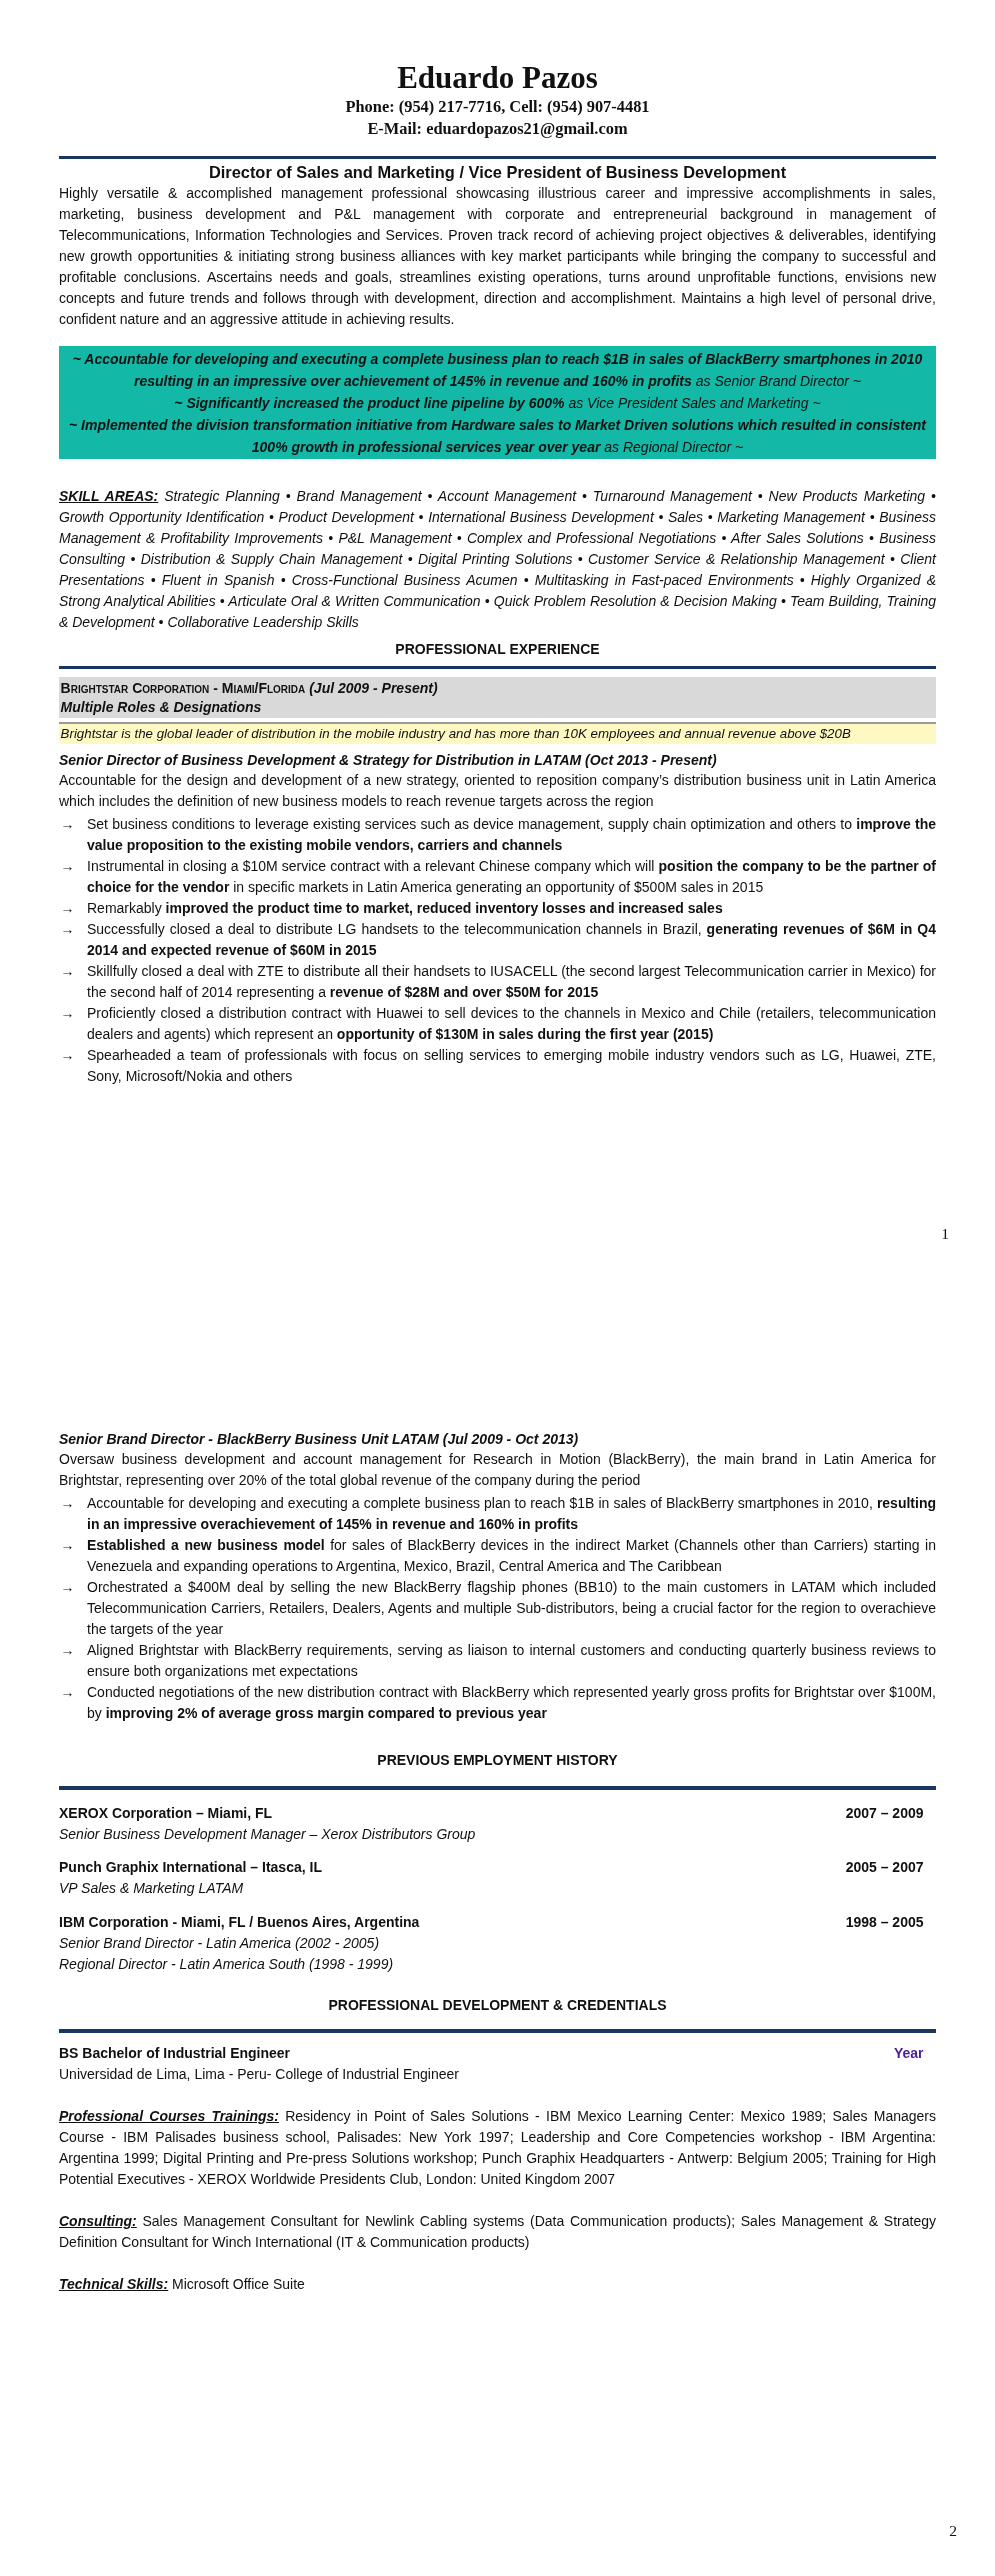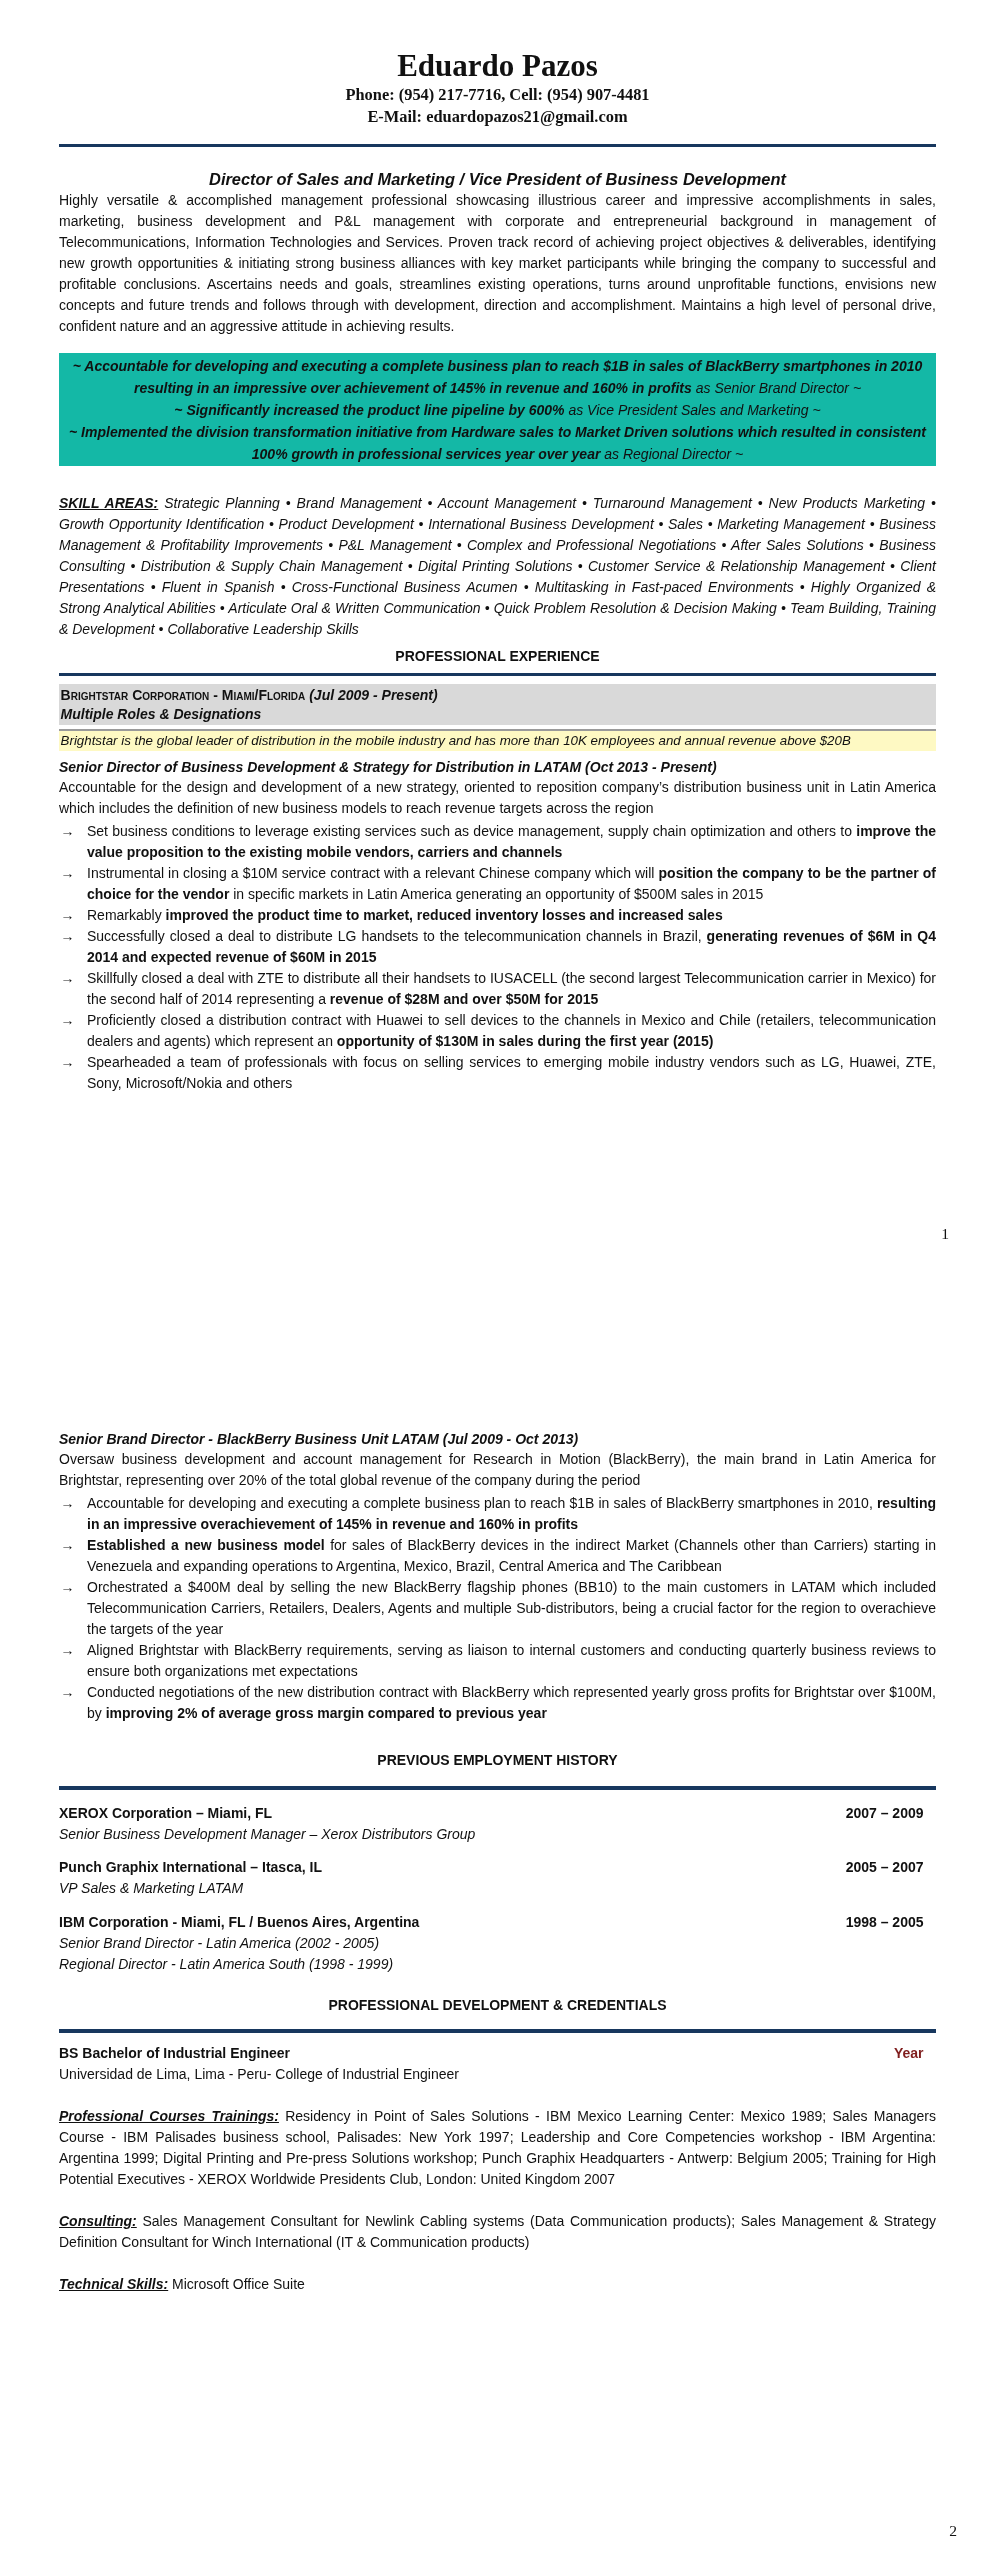--- a/index.html
+++ b/index.html
@@ -6,48 +6,48 @@
   body { width: 996px; height: 2576px; position: relative; color: #111; font-family: "Liberation Sans", sans-serif; }
   .page { position: absolute; left: 0; width: 996px; }
   .p1 { top: 0; height: 1288px; }
   .p2 { top: 1288px; height: 1288px; padding-left: 8px; }
   .content { position: absolute; left: 59px; width: 877px; }
   .serif { font-family: "Liberation Serif", serif; }
   .header { text-align: center; }
   .name { font-size: 31px; font-weight: bold; margin-top: 43px; line-height: 37px; }
   .contact { font-size: 16.4px; font-weight: bold; line-height: 22px; }
   .rule { height: 3.9px; background: #17375e; margin: 0; }
-  .headline { text-align: center; font-weight: bold; font-size: 16.4px; margin-top: 21px; line-height: 22px; font-style: italic; }
+  .headline { text-align: center; font-weight: bold; font-size: 16.4px; margin-top: 2px; line-height: 22px; }
   .justify { text-align: justify; font-size: 14px; line-height: 21px; }
   .highlight { background: #14b8a6; margin-top: 15.6px; padding: 1.6px 6.2px; text-align: center; font-size: 14px; line-height: 22px; font-style: italic; }
   .highlight b { font-weight: bold; }
   .skills { margin-top: 26.6px; font-style: italic; font-size: 14px; line-height: 21px; text-align: justify; }
   .label-u { font-weight: bold; text-decoration: underline; font-style: italic; }
   .sec-title { text-align: center; font-weight: bold; font-size: 14px; line-height: 20.3px; }
   .company-box { background: #d9d9d9; padding: 1.6px 1.6px; margin-top: 7.8px; font-size: 14px; line-height: 19px; font-weight: bold; }
   .company-box .sc { font-variant: small-caps; }
   .company-box .dates { font-style: italic; margin-top: 46px; }
   .company-box .roles { font-style: italic; }
   .company-desc { background: #fef9c3; border-top: 2.3px solid #9a9a9a; padding: 1.6px 1.6px; margin-top: 3.1px; font-style: italic; font-size: 13.3px; line-height: 17px; }
   .role-title { font-weight: bold; font-style: italic; font-size: 14px; line-height: 20.3px; margin-top: 6.2px; }
   ul.arrows { list-style: none; padding: 0; margin: 1.6px 0 0 0; }
   ul.arrows li { position: relative; padding-left: 28px; font-size: 14px; line-height: 21px; text-align: justify; }
   ul.arrows li .arrow { position: absolute; left: 1.6px; top: 0; }
   .pagenum { position: absolute; right: 47px; font-size: 15.6px; }
   .emp-row { display: flex; justify-content: space-between; font-weight: bold; font-size: 14px; line-height: 21px; }
   .emp-sub { font-style: italic; font-size: 14px; line-height: 21px; }
   .emp { margin-top: 12.5px; }
-  .year-accent { color: #7f1d1d; font-weight: bold; text-align: center; }
+  .year-accent { color: #4c1d95; font-weight: bold; text-align: center; }
   .para { font-size: 14px; line-height: 21px; text-align: justify; }
 </style>
 </head>
 <body>
 
 <div class="page p1">
-  <div class="content" style="top:4px;">
+  <div class="content" style="top:16px;">
     <div class="header serif">
       <div class="name">Eduardo Pazos</div>
       <div class="contact">Phone: (954) 217-7716, Cell: (954) 907-4481</div>
       <div class="contact">E-Mail: eduardopazos21@gmail.com</div>
     </div>
     <div class="rule" style="margin-top:15.6px;"></div>
 
     <div class="headline">Director of Sales and Marketing / Vice President of Business Development</div>
     <div class="justify">Highly versatile &amp; accomplished management professional showcasing illustrious career and impressive accomplishments in sales, marketing, business development and P&amp;L management with corporate and entrepreneurial background in management of Telecommunications, Information Technologies and Services. Proven track record of achieving project objectives &amp; deliverables, identifying new growth opportunities &amp; initiating strong business alliances with key market participants while bringing the company to successful and profitable conclusions. Ascertains needs and goals, streamlines existing operations, turns around unprofitable functions, envisions new concepts and future trends and follows through with development, direction and accomplishment. Maintains a high level of personal drive, confident nature and an aggressive attitude in achieving results.</div>
 

